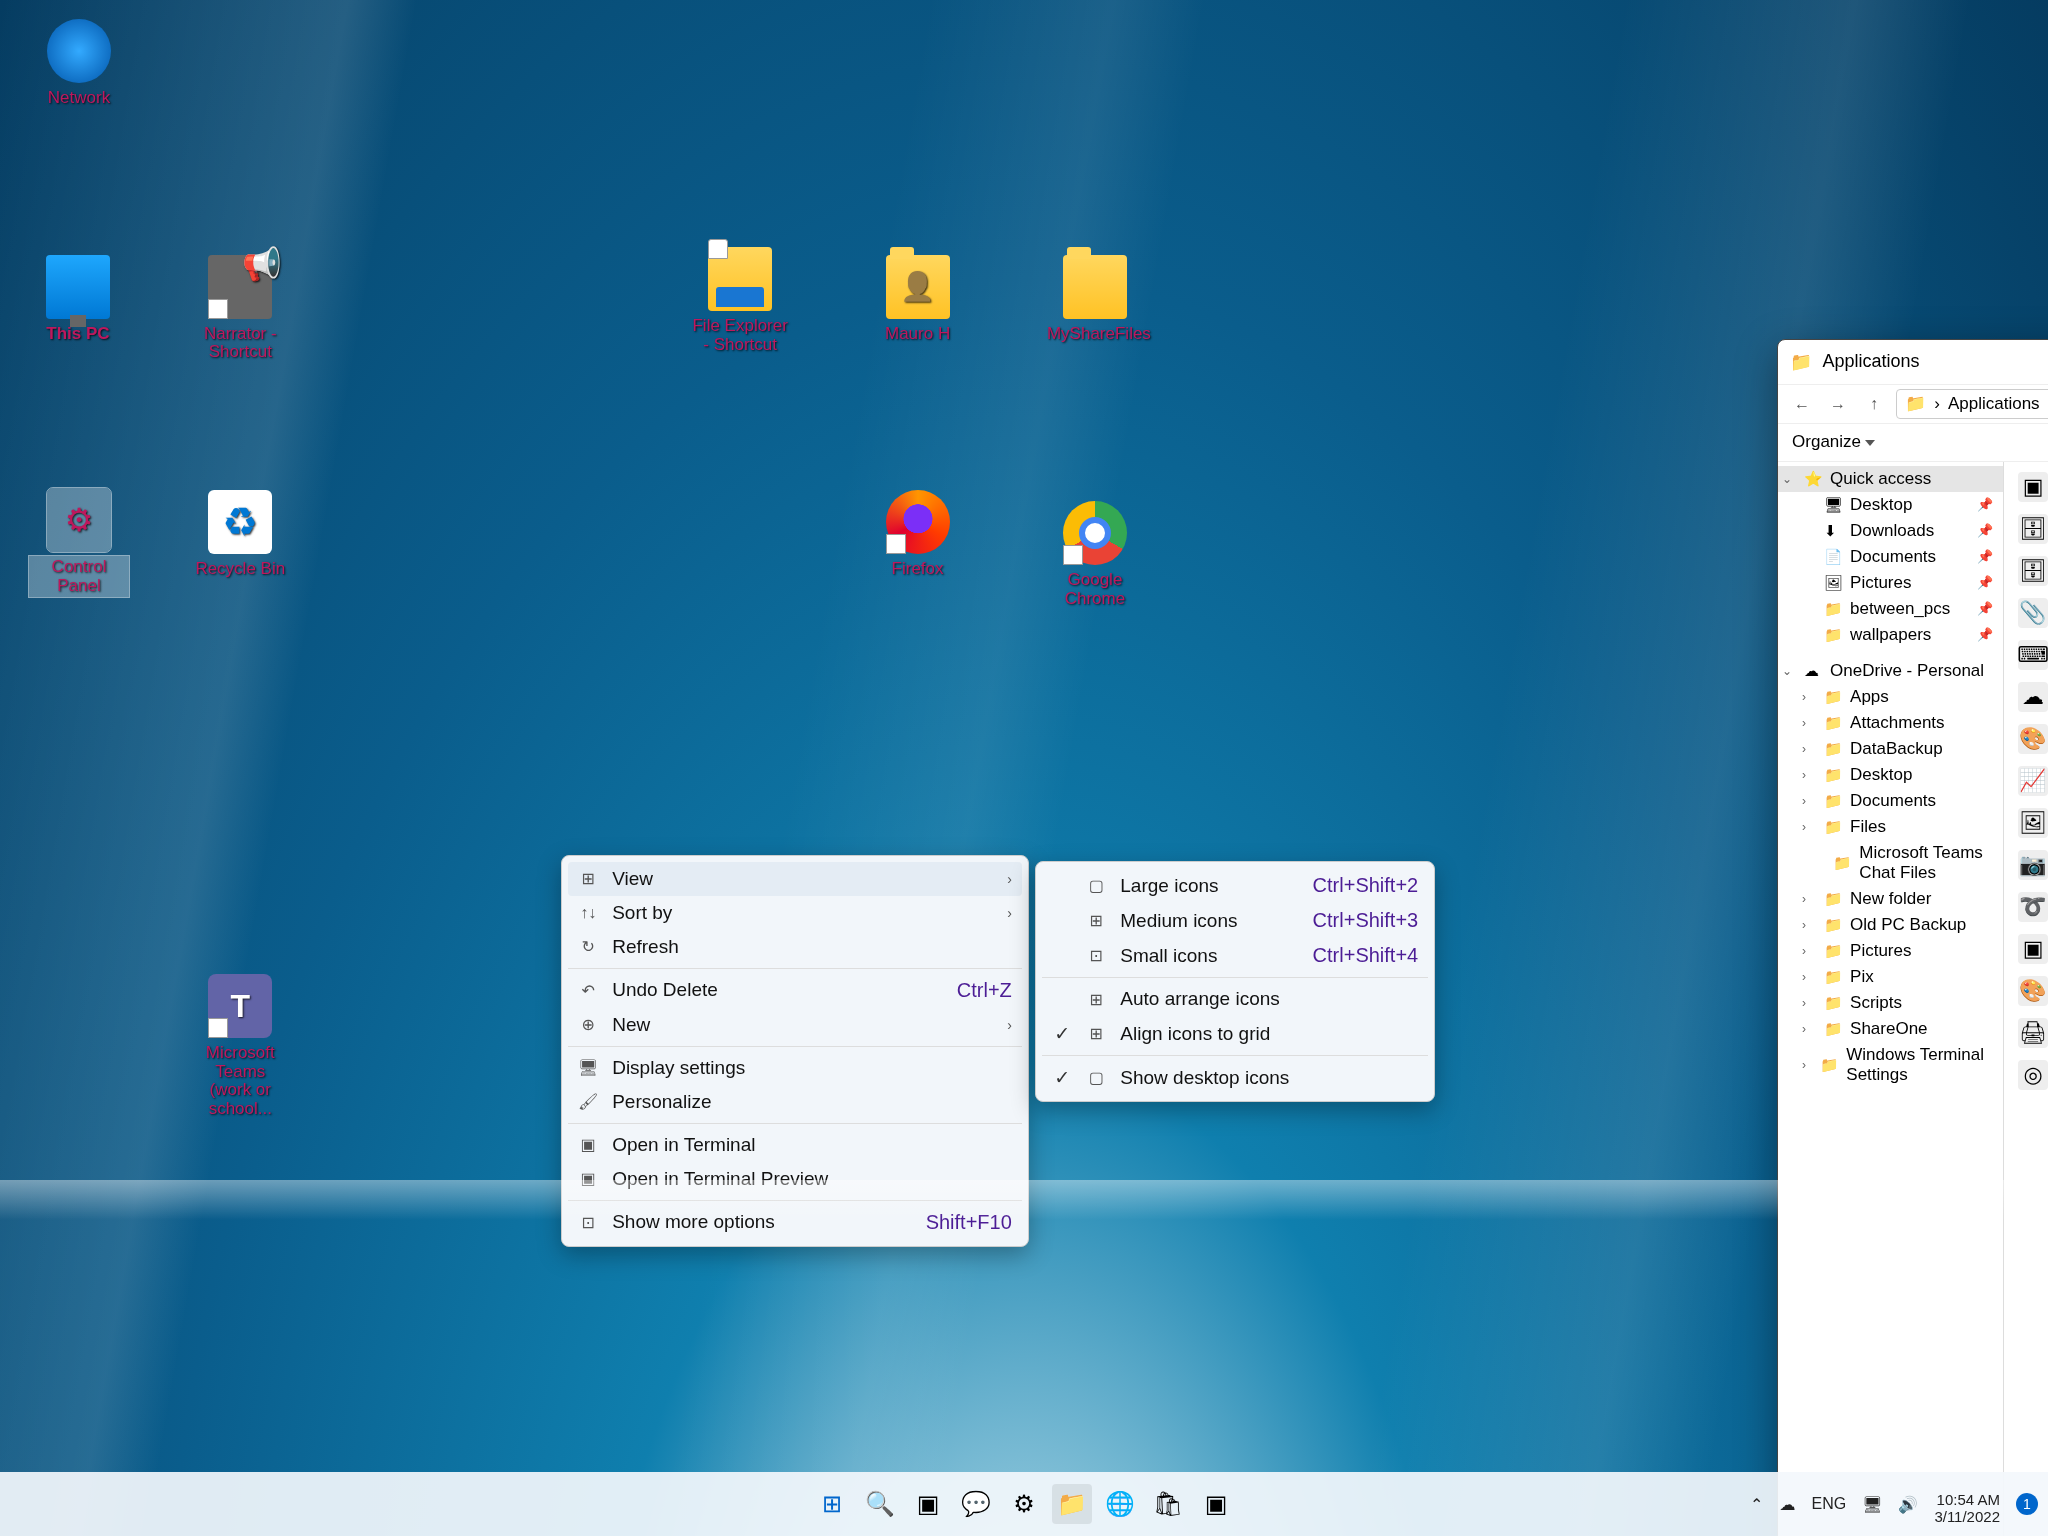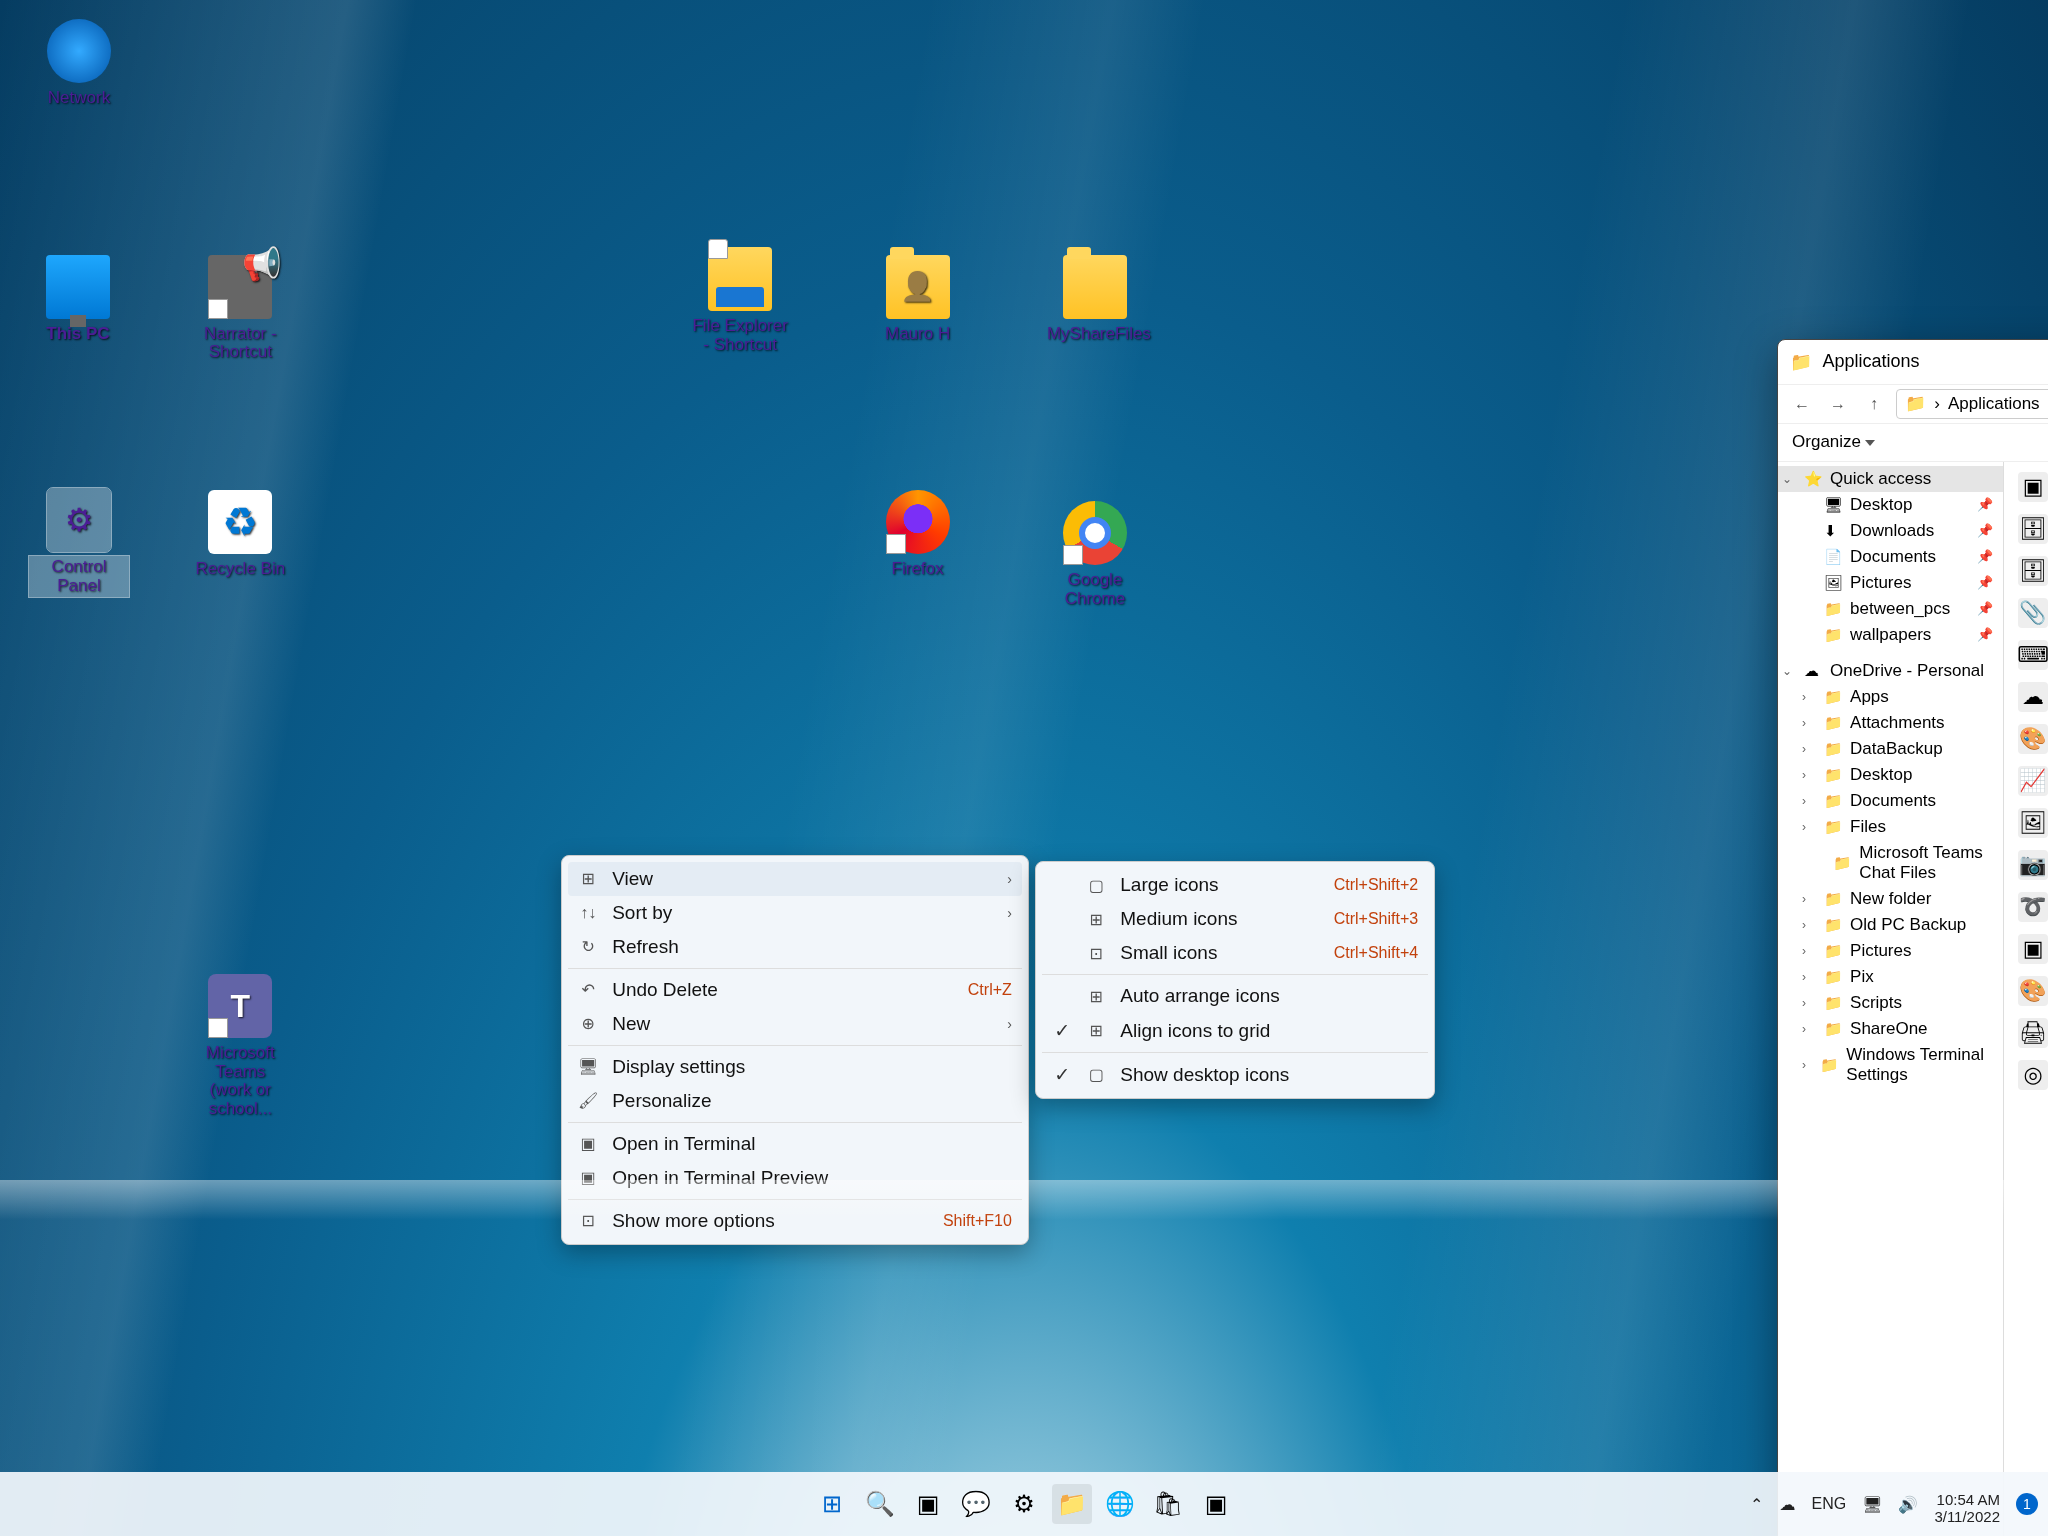--- a/index.html
+++ b/index.html
@@ -16,21 +16,21 @@
     transparent 70%, rgba(255,255,255,.1) 80%, transparent 85%);
 }
 body::after {
   content: ''; position: absolute; left: 0; right: 0; top: 1180px; height: 40px;
   background: linear-gradient(to bottom, rgba(255,255,255,.4), transparent);
 }
 
 
 .desktop-icon {
   position: absolute; width: 100px; text-align: center;
-  color: #4c1d95; font-size: 17px; cursor: pointer;
+  color: #be185d; font-size: 17px; cursor: pointer;
   text-shadow: 1px 1px 2px rgba(0,0,0,.8);
 }
 .desktop-icon .ic { width: 64px; height: 64px; margin: 0 auto 4px; position: relative; }
 .desktop-icon .lbl { line-height: 1.1; padding: 2px; }
 .selected .ic, .selected .lbl { background: rgba(255,255,255,.3); outline: 1px solid rgba(255,255,255,.5); }
 
 .ic-monitor { background: linear-gradient(#1EA7FD,#0078D4); border-radius: 4px; }
 .ic-monitor::after { content: ''; position: absolute; bottom: -8px; left: 24px; width: 16px; height: 12px; background: #666; }
 .ic-globe { background: radial-gradient(#3AF,#05A); border-radius: 50%; }
 .ic-folder {
@@ -62,21 +62,21 @@
   position: absolute; background: #F2F6FA; border: 1px solid #ccc; border-radius: 8px;
   box-shadow: 0 8px 24px rgba(0,0,0,.3); padding: 6px; font-size: 19px; color: #111;
 }
 .ctx-row {
   display: flex; align-items: center; gap: 14px; padding: 6px 10px; border-radius: 4px;
   min-width: 260px; cursor: pointer; position: relative;
 }
 .ctx-row.hov { background: #E4ECF4; }
 .ctx-row .mi-icon { width: 20px; height: 20px; display: flex; align-items: center; justify-content: center; font-size: 16px; color: #555; }
 .ctx-row .chev { margin-left: auto; color: #555; font-size: 14px; }
-.ctx-row .kb { margin-left: auto; font-size: 16px; color: #c2410c; text-align: center; }
+.ctx-row .kb { margin-left: auto; font-size: 20px; color: #4c1d95; text-align: center; }
 .ctx hr { border: none; border-top: 1px solid #ddd; margin: 4px 0; }
 .submenu .ctx-row { min-width: 220px; }
 .radio-dot { width: 8px; height: 8px; background: #333; border-radius: 50%; margin: 0 6px; }
 .check-mark { width: 20px; color: #333; text-align: center; }
 
 
 .win {
   position: absolute; background: #fff; border: 1px solid #444; border-radius: 8px;
   box-shadow: 0 12px 40px rgba(0,0,0,.4); display: flex; flex-direction: column; overflow: hidden;
 }

